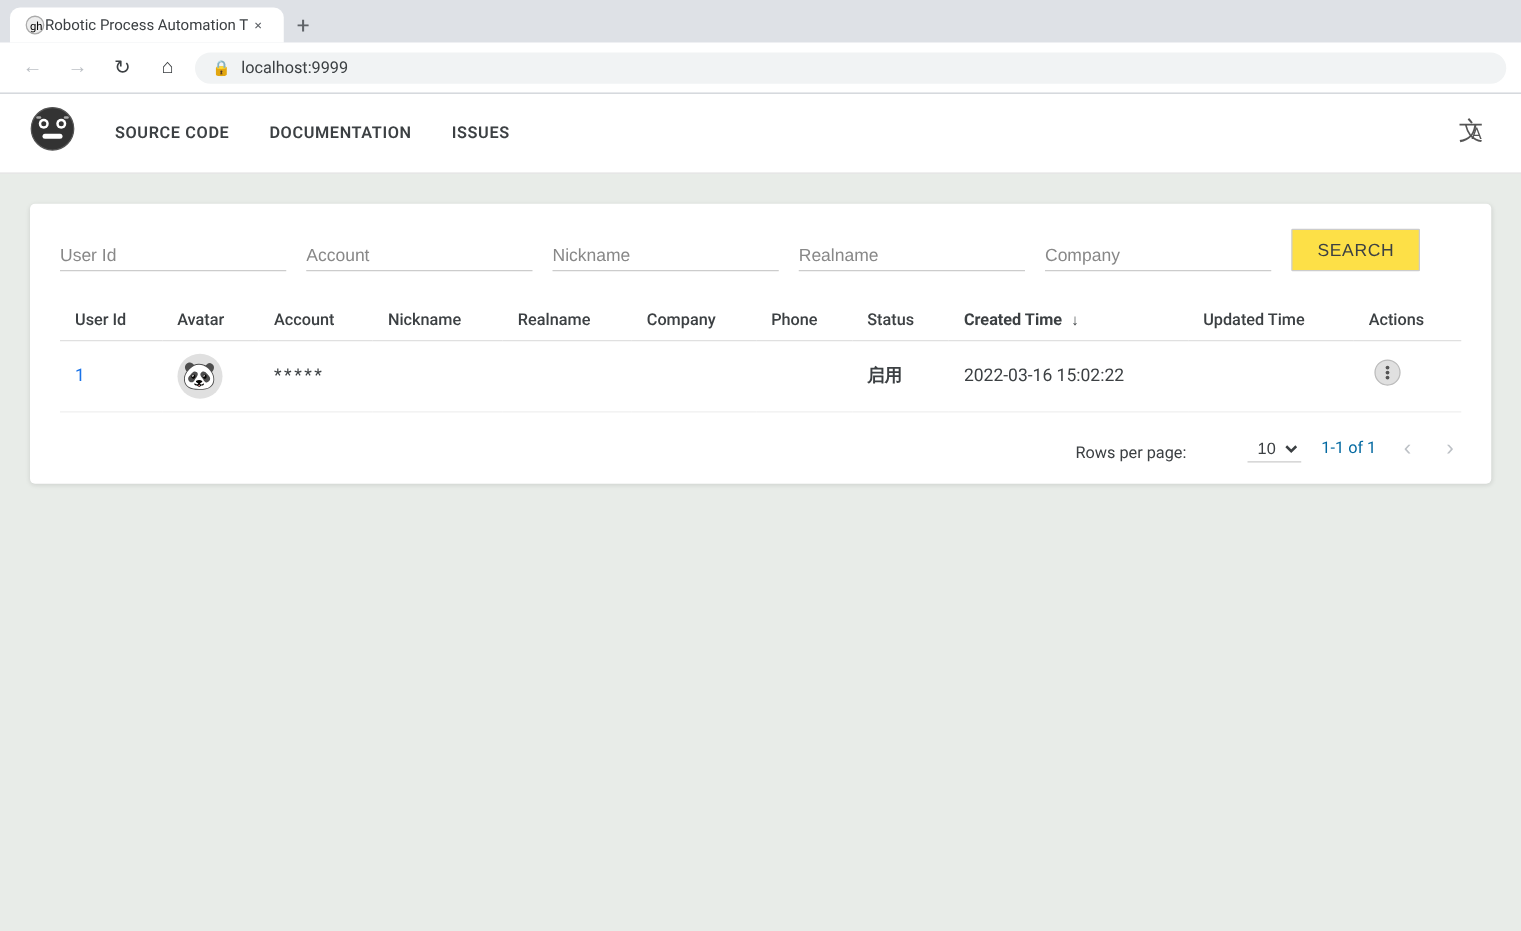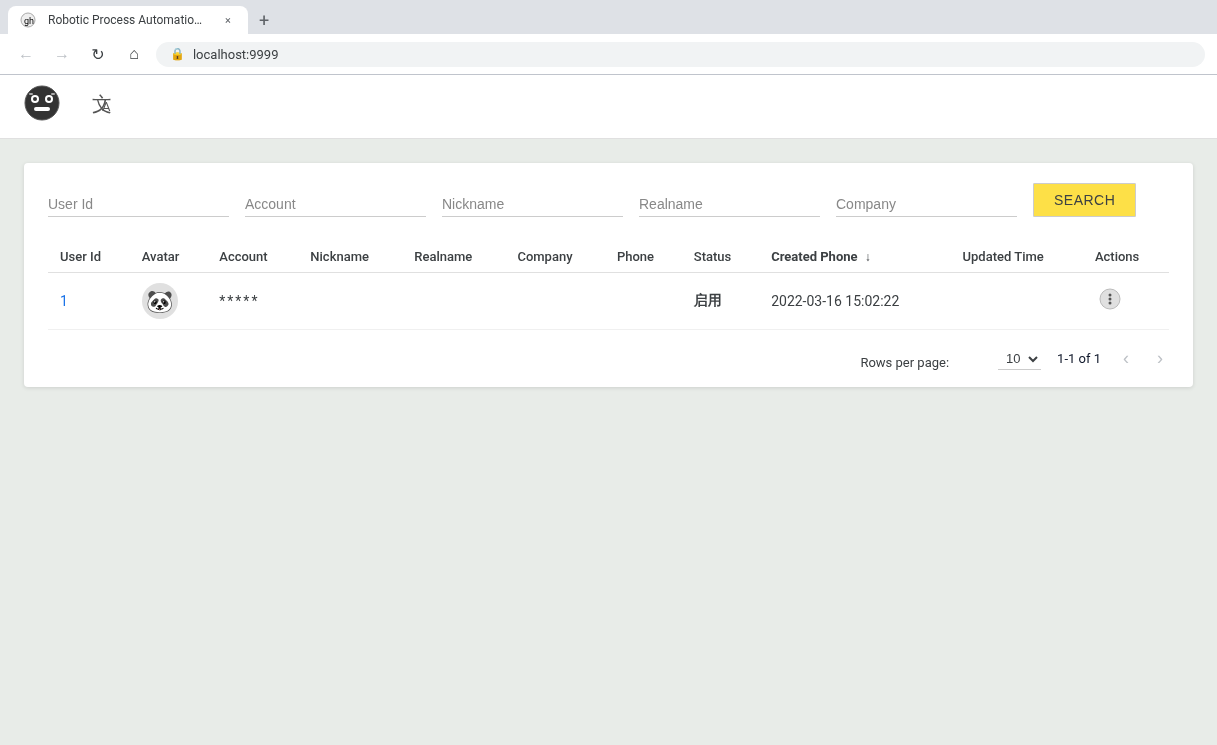--- a/index.html
+++ b/index.html
@@ -18,21 +18,21 @@
     .tab-bar {
       display: flex;
       align-items: center;
       padding: 6px 8px 0;
       background: #dee1e6;
       gap: 2px;
     }
     .tab {
       display: flex;
       align-items: center;
-      gap: 12px;
+      gap: 0;
       background: #f1f3f4;
       border-radius: 8px 8px 0 0;
       padding: 6px 12px;
       font-size: 13px;
       color: #3c4043;
       min-width: 180px;
       max-width: 240px;
     }
     .tab.active {
       background: #fff;
@@ -265,21 +265,21 @@
       border: none;
       border-bottom: 1px solid #ccc;
       font-size: 13px;
       color: #3c4043;
       background: transparent;
       cursor: pointer;
       outline: none;
       padding: 2px 4px;
       margin-left: 41px;
     }
-    .page-info { color: #0f172a; }
+    .page-info { color: #0369a1; }
     .page-nav-btn {
       background: none;
       border: none;
       cursor: pointer;
       font-size: 18px;
       color: #bdc1c6;
       padding: 2px 6px;
       border-radius: 50%;
     }
   </style>
@@ -318,20 +318,25 @@
       <circle cx="18" cy="18" r="17" fill="#333" stroke="#555" stroke-width="1"></circle>
       <circle cx="11" cy="14" r="4" fill="#fff"></circle>
       <circle cx="25" cy="14" r="4" fill="#fff"></circle>
       <circle cx="11" cy="14" r="2" fill="#333"></circle>
       <circle cx="25" cy="14" r="2" fill="#333"></circle>
       <rect x="10" y="22" width="16" height="4" rx="2" fill="#fff"></rect>
       <rect x="5" y="8" width="4" height="2" rx="1" fill="#aaa"></rect>
       <rect x="27" y="8" width="4" height="2" rx="1" fill="#aaa"></rect>
     </svg>
   </span>
+  <nav class="nav-links">
+    <a class="nav-link">SOURCE CODE</a>
+    <a class="nav-link">DOCUMENTATION</a>
+    <a class="nav-link">ISSUES</a>
+  </nav>
   <span class="lang-icon">
     <svg width="26" height="26" viewBox="0 0 26 26" fill="none">
       <text x="0" y="20" font-size="20" fill="#555">文</text>
       <text x="10" y="20" font-size="13" fill="#555">A</text>
     </svg>
   </span>
 </div>
 
 <div class="main-content">
   <div class="card">
@@ -376,21 +381,21 @@
           <th>
             <span>Company</span>
           </th>
           <th>
             <span>Phone</span>
           </th>
           <th>
             <span>Status</span>
           </th>
           <th class="sortable">
-            <span>Created Phone</span>
+            <span>Created Time</span>
             <span class="sort-arrow">↓</span>
           </th>
           <th>
             <span>Updated Time</span>
           </th>
           <th>
             <span>Actions</span>
           </th>
         </tr>
       </thead>

